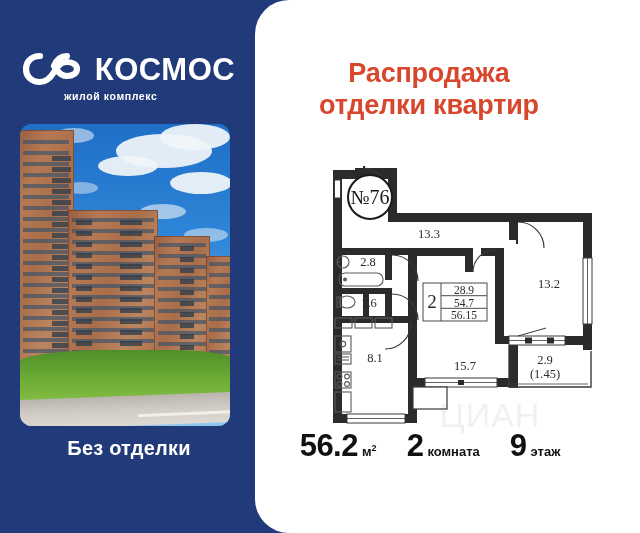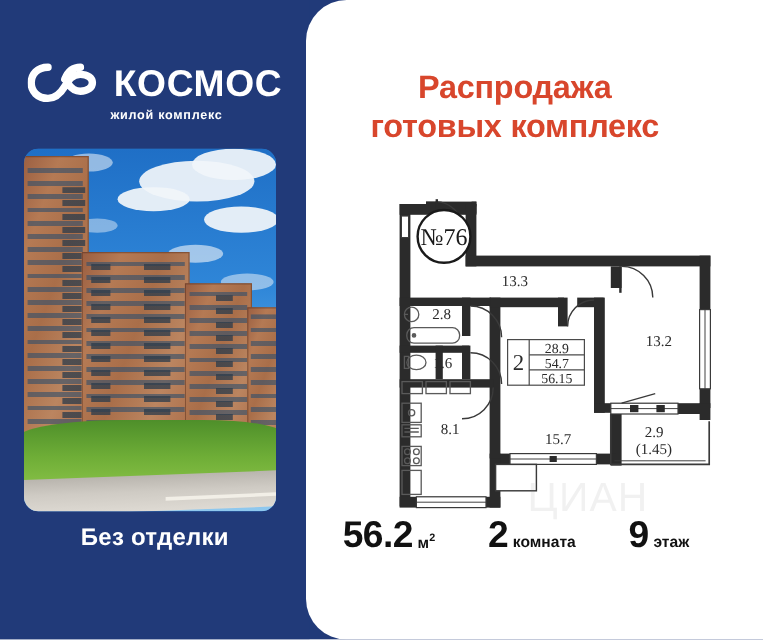--- a/index.html
+++ b/index.html
@@ -50,21 +50,21 @@
     font-weight: 700;
     letter-spacing: 0.5px;
     line-height: 1;
   }
   .logo-sub {
     color: #ffffff;
     font-size: 10.5px;
     font-weight: 700;
     letter-spacing: 0.6px;
     margin-top: 4px;
-    margin-left: 92px;
+    margin-left: 64px;
     align-self: flex-start;
   }
 
   
   .photo-frame {
     position: absolute;
     left: 20px; top: 124px;
     width: 210px; height: 302px;
     border-radius: 12px;
     overflow: hidden;
@@ -160,21 +160,21 @@
   .plan-svg { display: block; }
 
   
   .summary {
     position: absolute;
     left: 0; top: 428px;
     width: 350px;
     display: flex;
     align-items: baseline;
     justify-content: center;
-    gap: 44px;
+    gap: 30px;
     color: #111111;
   }
   .sum-item { display: flex; align-items: baseline; }
   .sum-num {
     font-size: 31px;
     font-weight: 700;
     letter-spacing: -0.5px;
   }
   .sum-unit {
     font-size: 13px;
@@ -253,21 +253,21 @@
       <div class="ph-roadline"></div>
     </div>
 
     <div class="footer-caption">Без отделки</div>
   </div>
 
   <div class="right-panel">
 
     <div class="promo-title">
       <div>Распродажа</div>
-      <div>готовых комплекс</div>
+      <div>отделки квартир</div>
     </div>
 
     <div class="plan-wrap">
       <svg class="plan-svg" width="300" height="285" viewBox="0 0 300 285">
 
         <g fill="#2b2b2b">
 
           <rect x="42" y="28" width="8" height="8"></rect>
           <rect x="42" y="28" width="42" height="4"></rect>
           <rect x="80" y="28" width="4" height="10"></rect>

